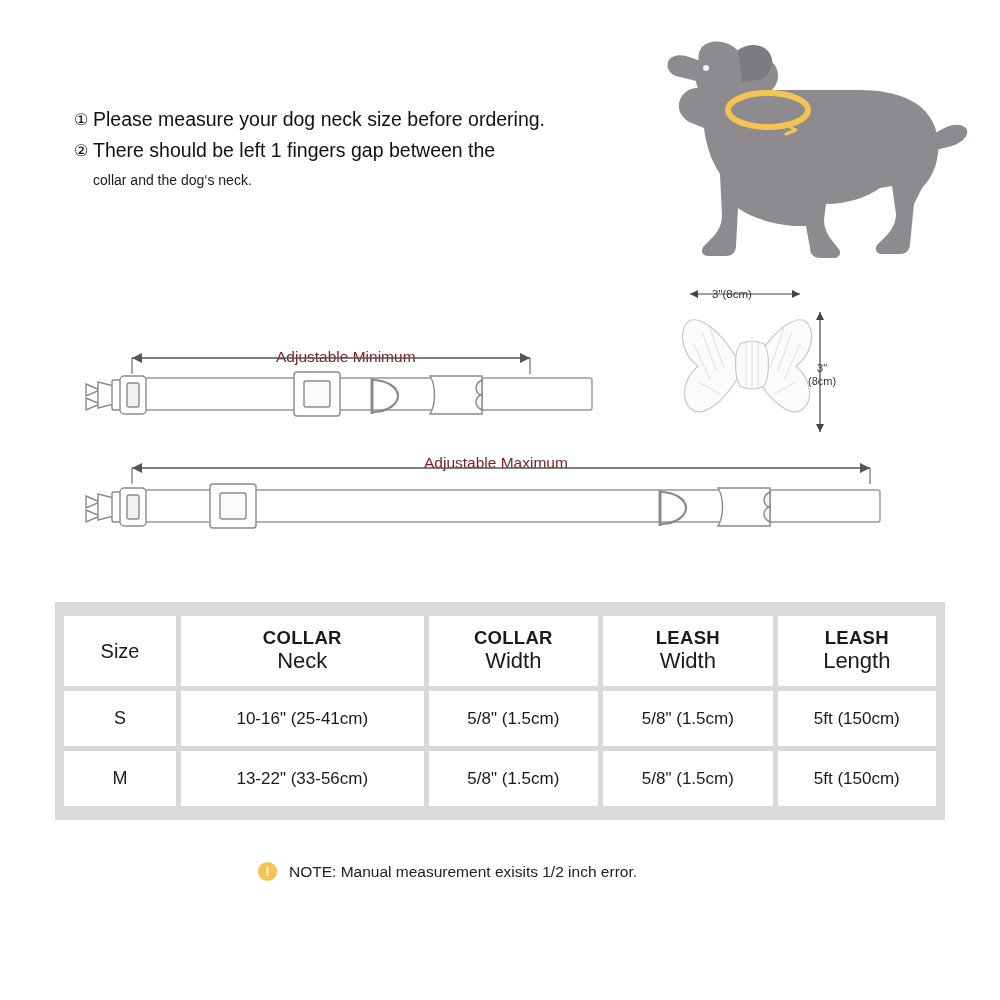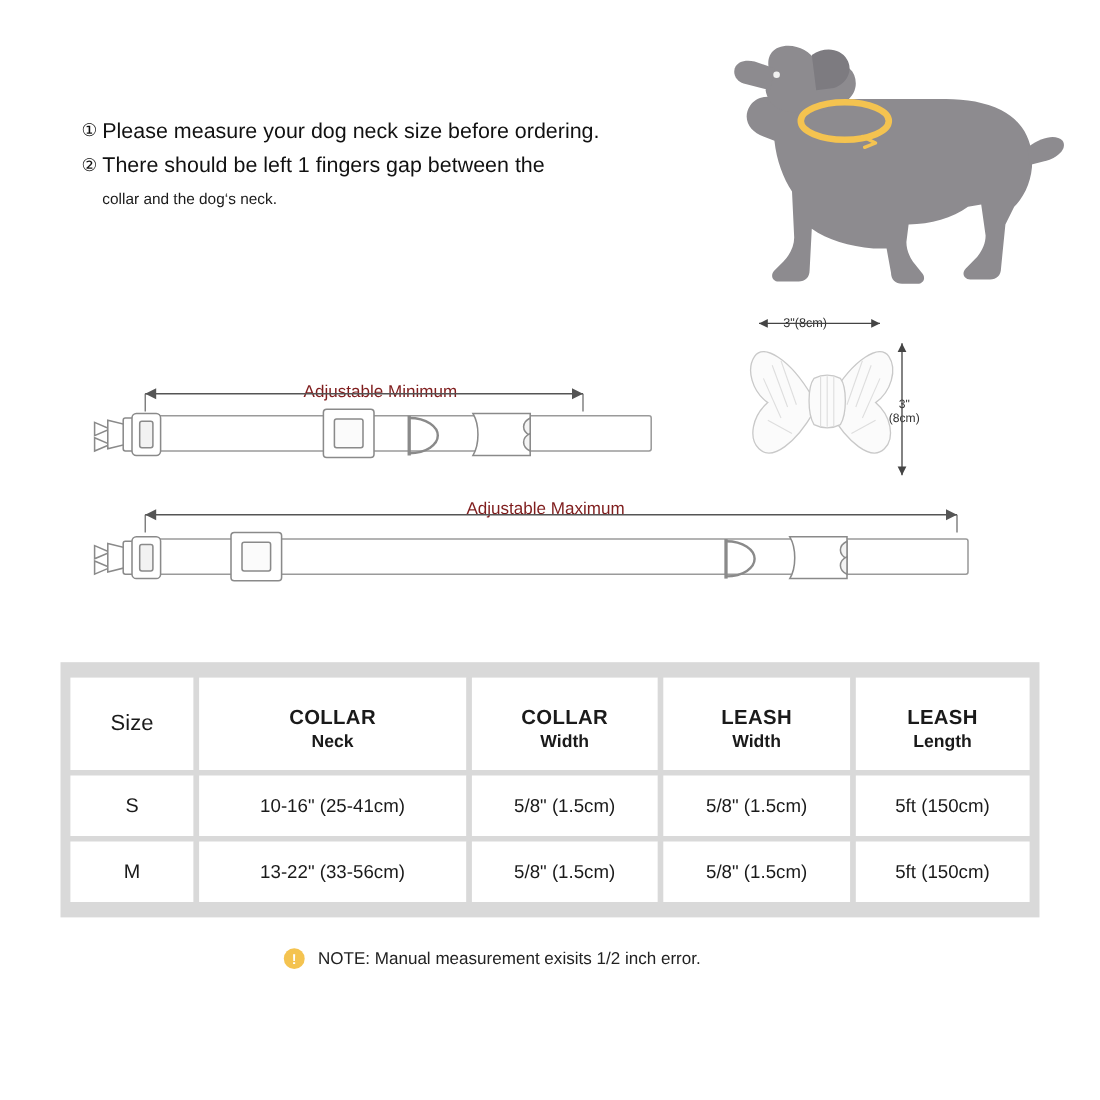--- a/index.html
+++ b/index.html
@@ -121,34 +121,33 @@
     text-align: center;
     vertical-align: middle;
     font-weight: normal;
   }
   .hdr-size {
     font-size: 20px;
     padding: 18px 0;
     width: 112px;
   }
   .hdr-two {
-    padding: 24px 0 14px 0;
+    padding: 10px 0 14px 0;
   }
   .hdr-strong {
     font-size: 18.5px;
     font-weight: bold;
     letter-spacing: 0.3px;
     display: block;
     line-height: 24px;
   }
   .hdr-sub {
-    font-size: 16px;
+    font-size: 22px;
     display: block;
     line-height: 22px;
-    font-weight: bold;
   }
   .cell {
     font-size: 17px;
     padding: 17px 0;
   }
   .cell-size {
     font-size: 18px;
   }
   .sep-col {
     background: #d9d9d9 !important;

